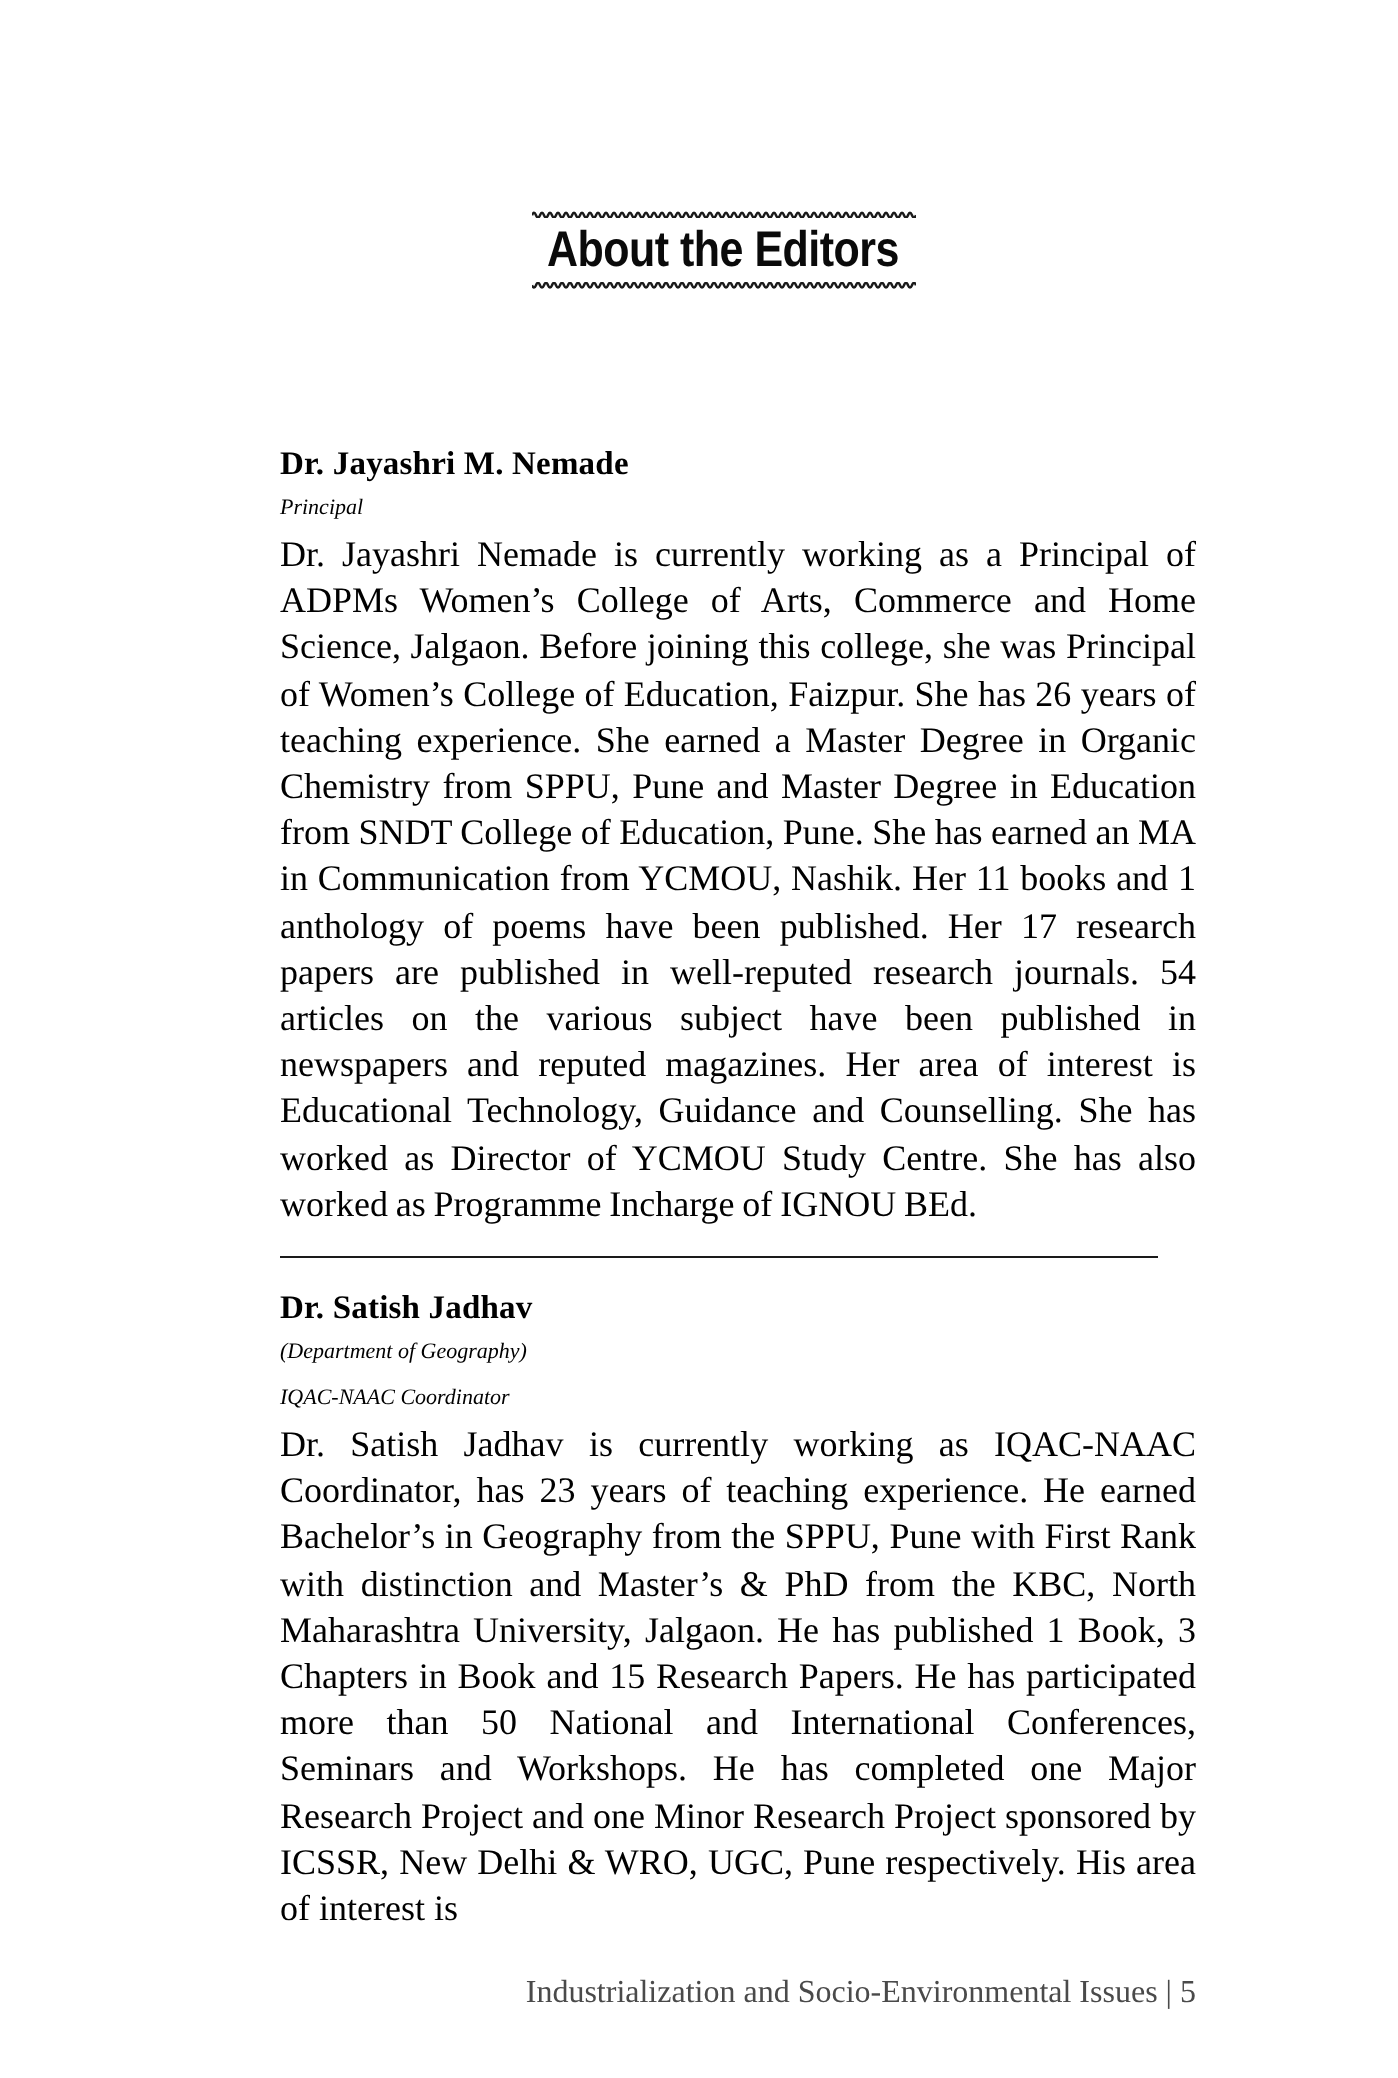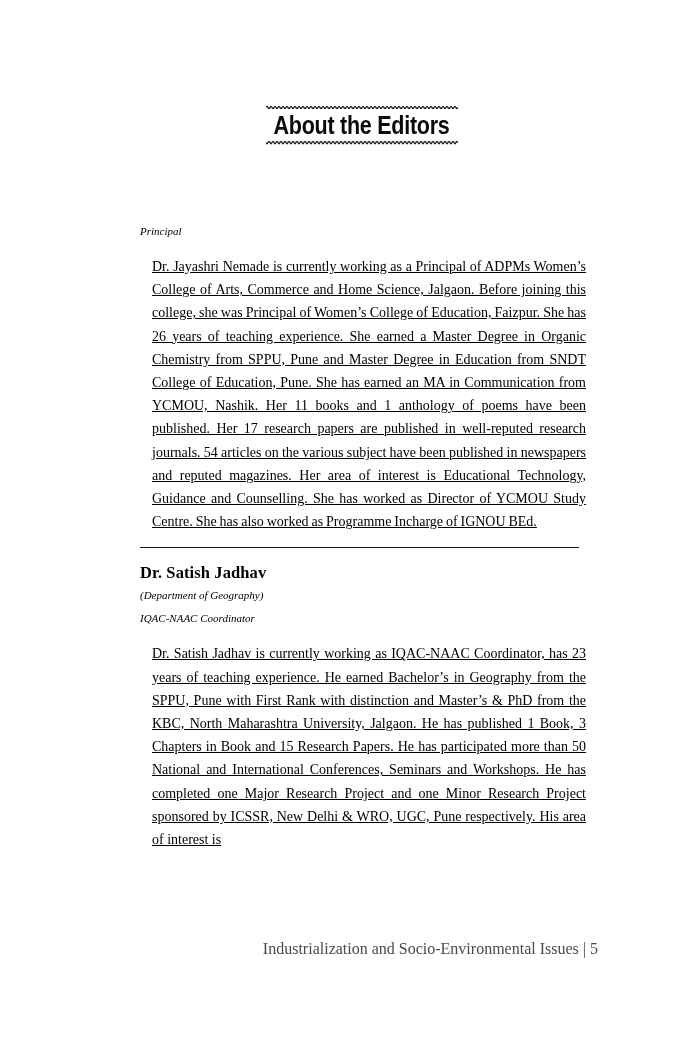--- a/index.html
+++ b/index.html
@@ -68,46 +68,45 @@
   }
 
   .editor-role {
     font-style: italic;
     font-size: 11px;
     line-height: 23px;
     margin: 0;
   }
 
   .bio {
-    font-size: 14px;
+    font-size: 18px;
     line-height: 23.2px;
-    margin: 12px;
+    margin: 0;
     text-align: justify;
     text-justify: inter-word;
     hyphens: none;
-    text-decoration: underline;
   }
 
   .bio.tight {
     word-spacing: -0.6px;
   }
 
   .section-divider {
     border: 0;
     border-top: 1.1px solid #1a1a1a;
     width: 439px;
     margin: 14px 0 13px 0;
   }
 
   
   .footer {
     position: absolute;
     left: 140px;
     width: 458px;
-    top: 938px;
+    top: 986px;
     text-align: right;
     font-size: 16px;
     line-height: 22px;
     color: #4a4a4a;
   }
 </style>
 </head>
 <body>
 
 <div class="page">
@@ -121,20 +120,21 @@
     <div class="heading-title">About the Editors</div>
 
     <svg class="wavy-rule" viewBox="0 0 192 5" preserveAspectRatio="none">
       <path d="M0 1.6 Q1 4.0 2 1.6 T4 1.6 T6 1.6 T8 1.6 T10 1.6 T12 1.6 T14 1.6 T16 1.6 T18 1.6 T20 1.6 T22 1.6 T24 1.6 T26 1.6 T28 1.6 T30 1.6 T32 1.6 T34 1.6 T36 1.6 T38 1.6 T40 1.6 T42 1.6 T44 1.6 T46 1.6 T48 1.6 T50 1.6 T52 1.6 T54 1.6 T56 1.6 T58 1.6 T60 1.6 T62 1.6 T64 1.6 T66 1.6 T68 1.6 T70 1.6 T72 1.6 T74 1.6 T76 1.6 T78 1.6 T80 1.6 T82 1.6 T84 1.6 T86 1.6 T88 1.6 T90 1.6 T92 1.6 T94 1.6 T96 1.6 T98 1.6 T100 1.6 T102 1.6 T104 1.6 T106 1.6 T108 1.6 T110 1.6 T112 1.6 T114 1.6 T116 1.6 T118 1.6 T120 1.6 T122 1.6 T124 1.6 T126 1.6 T128 1.6 T130 1.6 T132 1.6 T134 1.6 T136 1.6 T138 1.6 T140 1.6 T142 1.6 T144 1.6 T146 1.6 T148 1.6 T150 1.6 T152 1.6 T154 1.6 T156 1.6 T158 1.6 T160 1.6 T162 1.6 T164 1.6 T166 1.6 T168 1.6 T170 1.6 T172 1.6 T174 1.6 T176 1.6 T178 1.6 T180 1.6 T182 1.6 T184 1.6 T186 1.6 T188 1.6 T190 1.6 T192 1.6" fill="none" stroke="#1a1a1a" stroke-width="1.25"></path>
     </svg>
   </div>
 
   <div class="content">
 
     <div class="editor-section">
+      <p class="editor-name">Dr. Jayashri M. Nemade</p>
       <p class="editor-role">Principal</p>
       <p class="bio tight">Dr. Jayashri Nemade is currently working as a Principal of ADPMs Women’s College of Arts, Commerce and Home Science, Jalgaon. Before joining this college, she was Principal of Women’s College of Education, Faizpur. She has 26 years of teaching experience. She earned a Master Degree in Organic Chemistry from SPPU, Pune and Master Degree in Education from SNDT College of Education, Pune. She has earned an MA in Communication from YCMOU, Nashik. Her 11 books and 1 anthology of poems have been published. Her 17 research papers are published in well-reputed research journals. 54 articles on the various subject have been published in newspapers and reputed magazines. Her area of interest is Educational Technology, Guidance and Counselling. She has worked as Director of YCMOU Study Centre. She has also worked as Programme Incharge of IGNOU BEd.</p>
     </div>
 
     <hr class="section-divider">
 
     <div class="editor-section">
       <p class="editor-name">Dr. Satish Jadhav</p>
       <p class="editor-role">(Department of Geography)</p>
       <p class="editor-role">IQAC-NAAC Coordinator</p>

